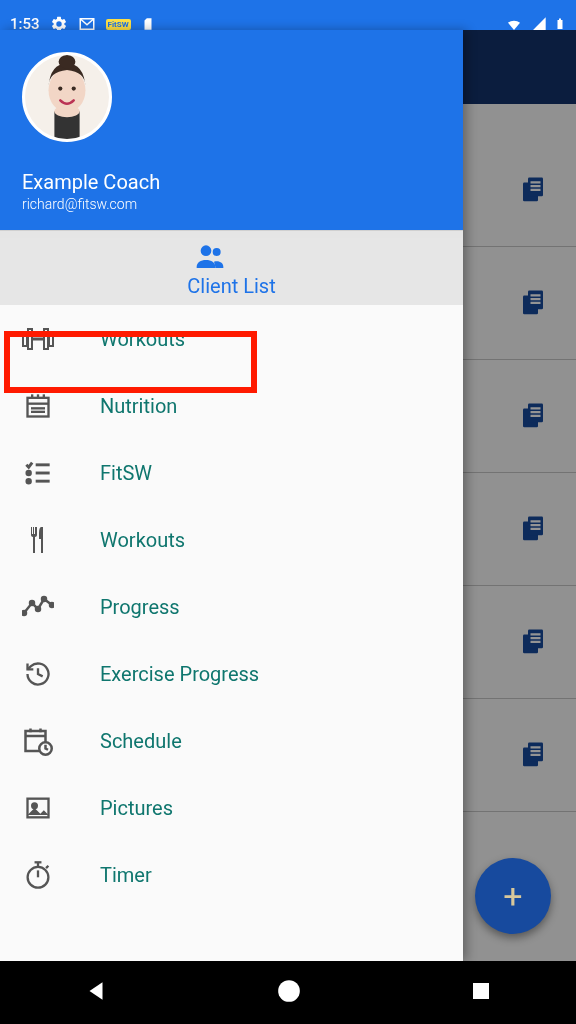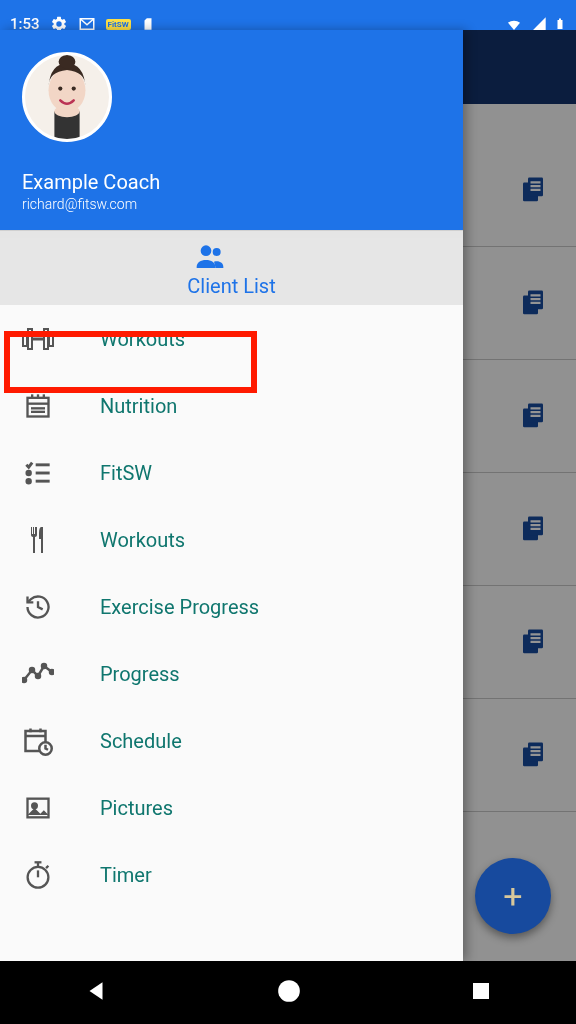--- a/index.html
+++ b/index.html
@@ -364,41 +364,41 @@
         <svg width="24" height="30" viewBox="0 0 24 30" fill="#555">
             <path d="M5 2v8c0 1 1 2 2 2v16h2V12c1 0 2-1 2-2V2H9v7H8V2H7v7H6V2H5z"></path>
             <path d="M15 2c-1 0-2 2-2 6v6h2v14h2V2h-2z"></path>
           </svg>
       </span>
       <span class="item-label">Workouts</span>
     </div>
 
     <div class="drawer-item">
       <span class="item-icon">
-        <svg width="28" height="28" viewBox="0 0 24 24" fill="none" stroke="#555" stroke-width="2">
-            <path d="M3 12a9 9 0 1 0 3-6.7L3 8"></path>
-            <polyline points="3,3 3,8 8,8"></polyline>
-            <polyline points="12,7 12,12 16,14"></polyline>
-          </svg>
-      </span>
-      <span class="item-label">Exercise Progress</span>
-    </div>
-
-    <div class="drawer-item">
-      <span class="item-icon">
         <svg width="32" height="24" viewBox="0 0 32 24" fill="none" stroke="#555" stroke-width="2.5">
             <polyline points="2,18 10,8 16,14 22,4 30,10"></polyline>
             <circle cx="2" cy="18" r="2" fill="#555"></circle>
             <circle cx="10" cy="8" r="2" fill="#555"></circle>
             <circle cx="16" cy="14" r="2" fill="#555"></circle>
             <circle cx="22" cy="4" r="2" fill="#555"></circle>
             <circle cx="30" cy="10" r="2" fill="#555"></circle>
           </svg>
       </span>
       <span class="item-label">Progress</span>
+    </div>
+
+    <div class="drawer-item">
+      <span class="item-icon">
+        <svg width="28" height="28" viewBox="0 0 24 24" fill="none" stroke="#555" stroke-width="2">
+            <path d="M3 12a9 9 0 1 0 3-6.7L3 8"></path>
+            <polyline points="3,3 3,8 8,8"></polyline>
+            <polyline points="12,7 12,12 16,14"></polyline>
+          </svg>
+      </span>
+      <span class="item-label">Exercise Progress</span>
     </div>
 
     <div class="drawer-item">
       <span class="item-icon">
         <svg width="30" height="30" viewBox="0 0 24 24" fill="none" stroke="#555" stroke-width="2">
             <rect x="2" y="4" width="16" height="16"></rect>
             <line x1="2" y1="8" x2="18" y2="8"></line>
             <line x1="6" y1="2" x2="6" y2="5"></line>
             <line x1="14" y1="2" x2="14" y2="5"></line>
             <circle cx="18" cy="18" r="5" fill="#fafafa"></circle>

